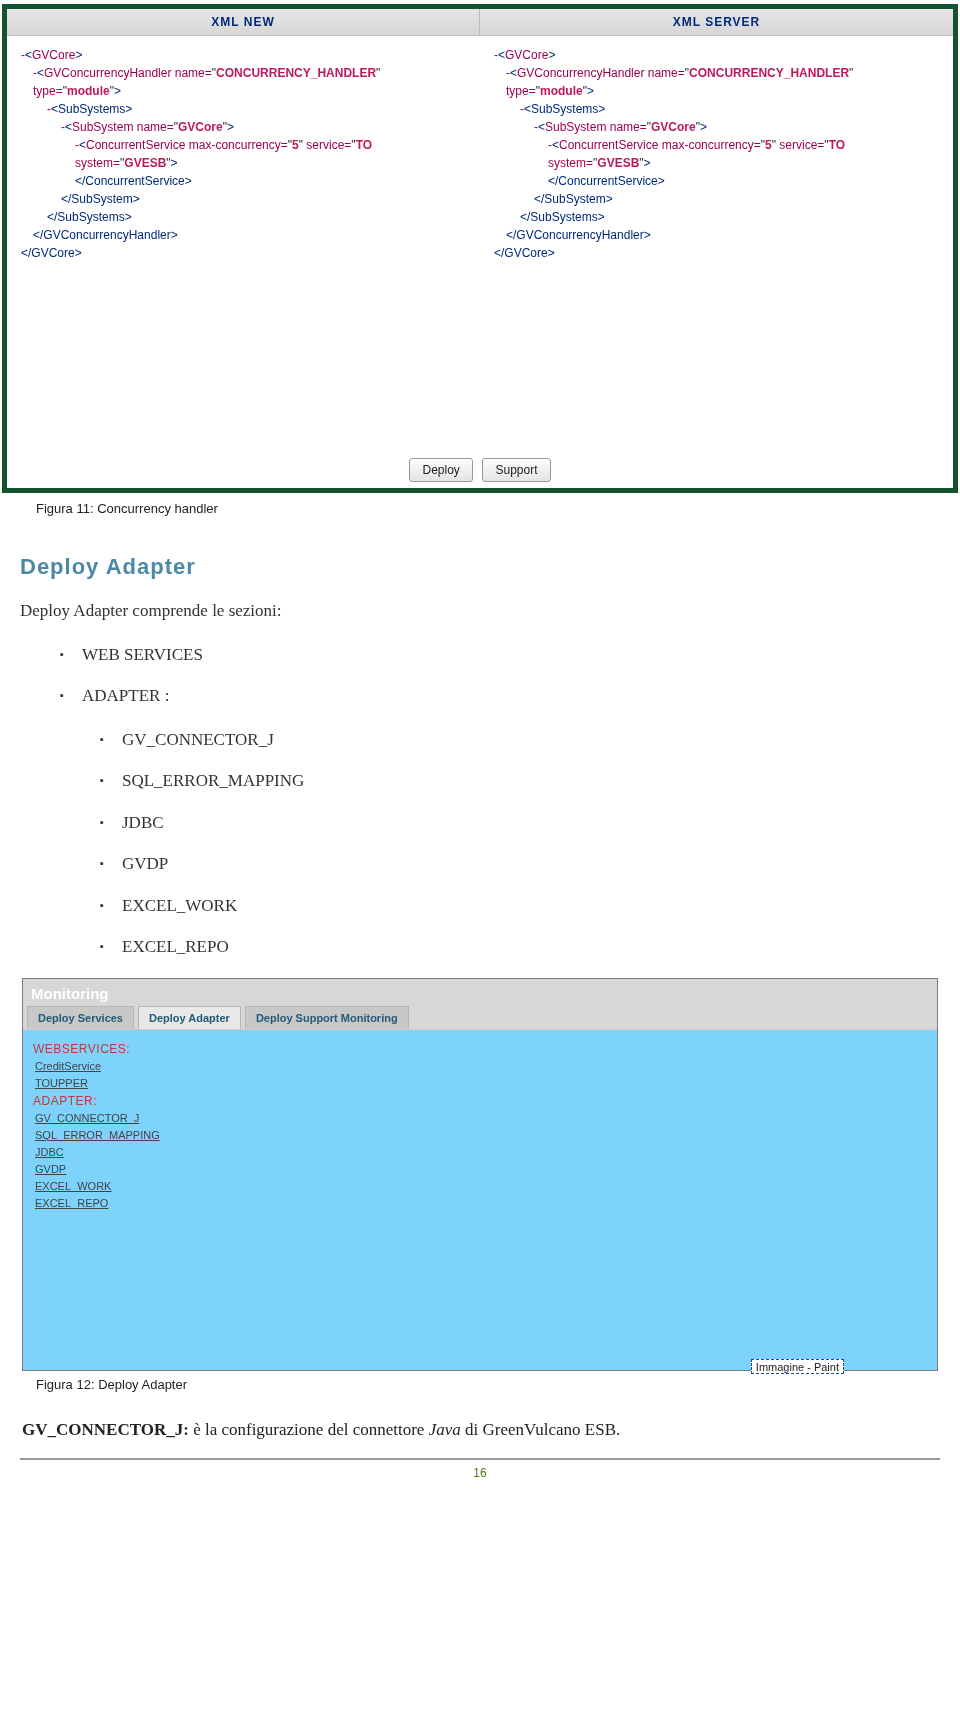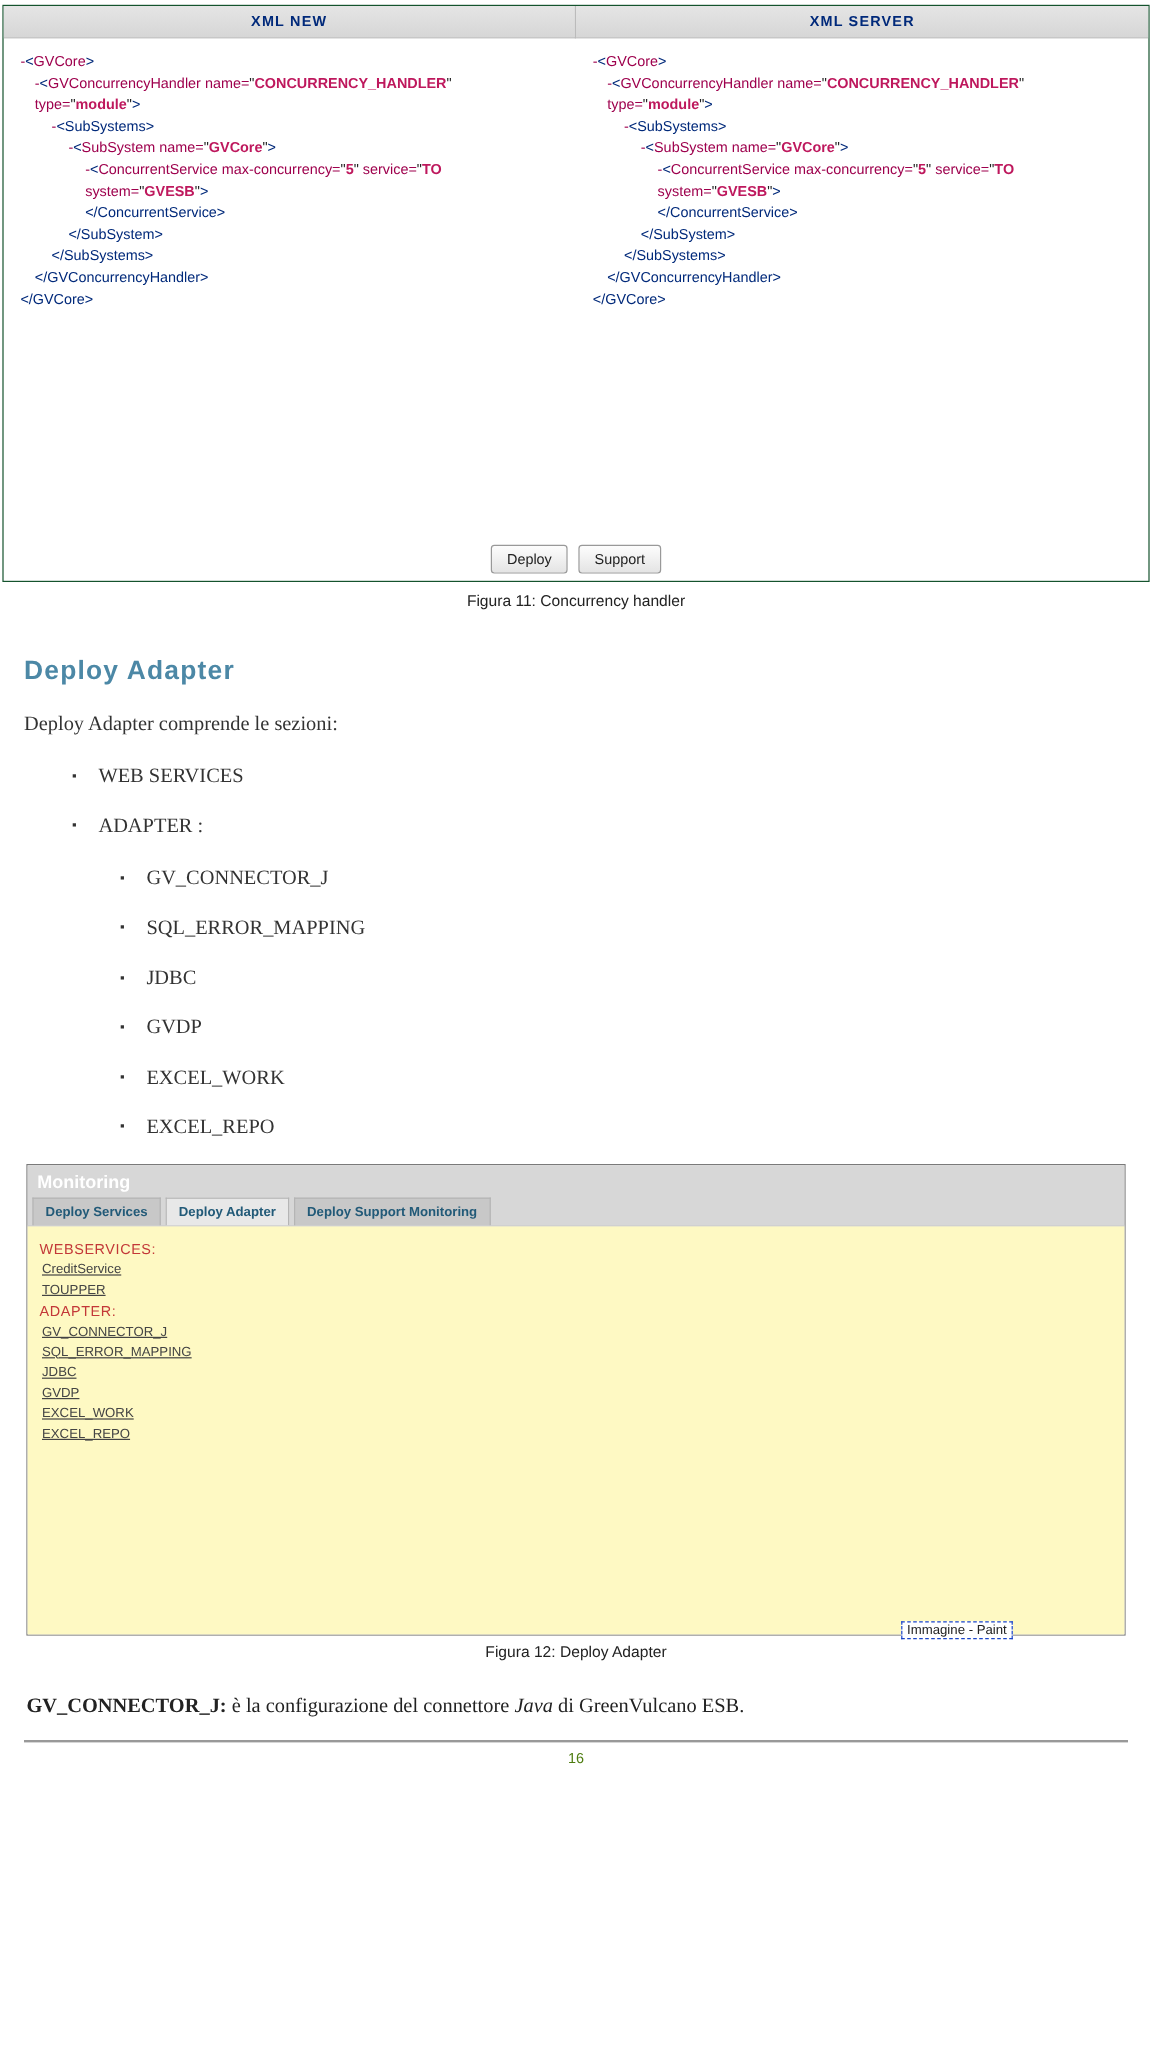--- a/index.html
+++ b/index.html
@@ -3,21 +3,21 @@
 <meta charset="utf-8">
 <style>
   * { box-sizing: border-box; margin: 0; padding: 0; }
   body {
     background: #fff;
     font-family: Verdana, Geneva, sans-serif;
     font-size: 13px;
     color: #222;
     width: 960px;
   }
-  .outer-border { border: 1px solid #14532d; margin: 4px 2px 0 2px; }
+  .outer-border { border: 5px solid #14532d; margin: 4px 2px 0 2px; }
   .compare-wrap { display: flex; }
   .col { width: 50%; overflow: hidden; }
   .col-header {
     background: linear-gradient(#e5e5e5,#d6d6d6);
     color: #00297a;
     font-weight: bold;
     font-size: 12px;
     letter-spacing: 1px;
     padding: 6px 0;
     text-align: center;
@@ -46,22 +46,22 @@
     border: 1px solid #999;
     border-radius: 3px;
     padding: 4px 12px;
     font: 12px Arial, sans-serif;
     color: #222;
     margin: 0 3px;
     cursor: pointer;
   }
   .caption {
     font: 13px Arial, sans-serif;
-    text-align: center;
     margin: 8px 0 38px 0;
+    padding-left: 36px;
   }
   .body-text {
     font-family: Georgia, "Times New Roman", serif;
     font-size: 17px;
     color: #333;
     padding: 0 20px;
   }
   .h-section {
     color: #4c88a6;
     font-family: Verdana, Geneva, sans-serif;
@@ -85,21 +85,21 @@
     color: #225a78;
     font-weight: bold;
     font-size: 11px;
     padding: 5px 10px;
     border: 1px solid #b5b5b5;
     border-bottom: none;
     cursor: pointer;
   }
   .fig2 .tab.active { background: #e8e8e8; }
   .fig2 .panel {
-    background: #fef9c3;
+    background: #7dd3fc;
     padding: 8px 10px 16px 10px;
     min-height: 340px;
   }
   .fig2 .cat { color: #c33838; font-size: 12px; margin: 4px 0 4px 0; font-weight: normal; letter-spacing: 0.5px; }
   .fig2 .link { color: #444; text-decoration: underline; font-size: 11px; margin: 2px 0 5px 2px; display: block; cursor: pointer; }
   .paint-tag {
     position: absolute;
     right: 116px;
     font: 11px Tahoma, sans-serif;
     color: #222;

